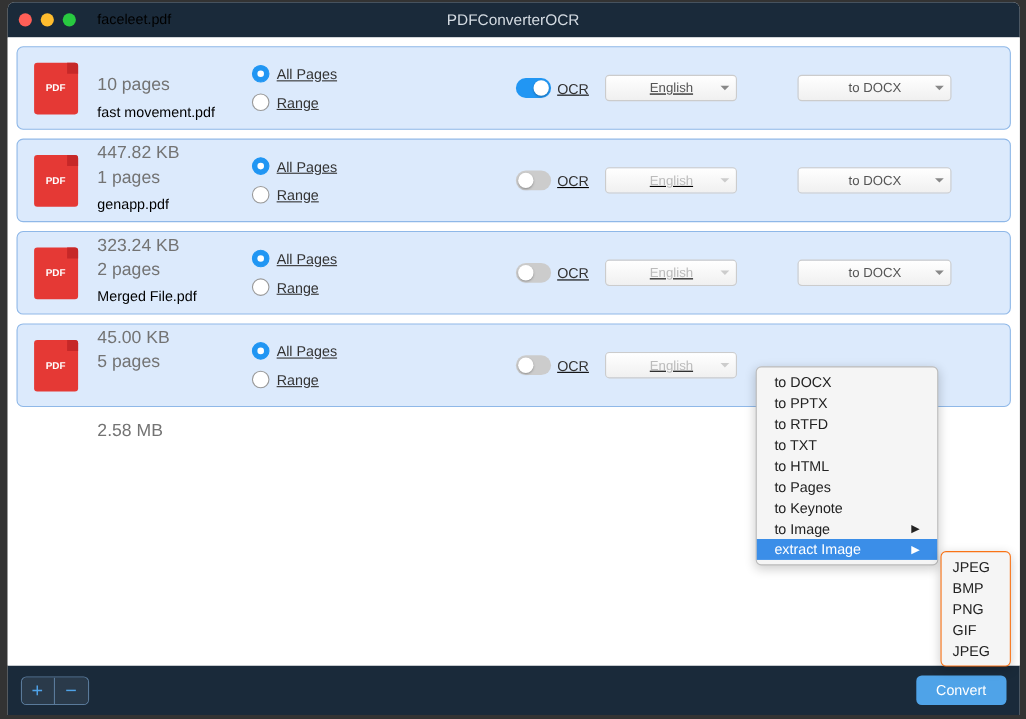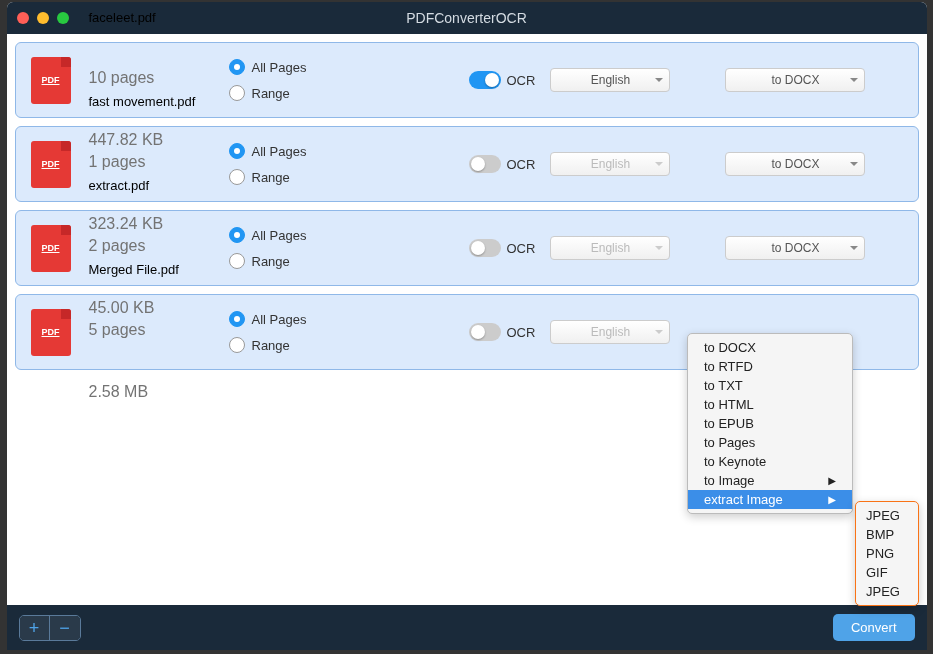--- a/index.html
+++ b/index.html
@@ -71,21 +71,20 @@
   background: #e53935;
   border-radius: 3px;
   position: relative;
   display: flex;
   align-items: center;
   justify-content: center;
   color: #fff;
   font-size: 9px;
   font-weight: bold;
   margin-right: 18px;
-  text-decoration: underline;
 }
 .pdf-icon::after {
   content: "";
   position: absolute;
   top: 0; right: 0;
   width: 10px; height: 10px;
   background: #c62828;
   border-top-right-radius: 3px;
 }
 .file-info {
@@ -103,20 +102,21 @@
   margin-top: 44px;
 }
 .page-options {
   width: 130px;
 }
 .radio-option {
   display: flex;
   align-items: center;
   margin-bottom: 10px;
   color: #333;
+  text-decoration: underline;
 }
 .radio {
   width: 16px; height: 16px;
   border-radius: 50%;
   border: 1px solid #999;
   background: #fff;
   margin-right: 7px;
   display: flex;
   align-items: center;
   justify-content: center;
@@ -128,20 +128,21 @@
 .radio.checked::after {
   content: "";
   width: 6px; height: 6px;
   border-radius: 50%;
   background: #fff;
 }
 .ocr-section {
   display: flex;
   align-items: center;
   margin-left: 110px;
+  text-decoration: underline;
 }
 .switch {
   width: 32px; height: 18px;
   border-radius: 10px;
   background: #ccc;
   position: relative;
   margin-right: 6px;
 }
 .switch.on { background: #2196f3; }
 .switch::after {
@@ -319,21 +320,21 @@
         <div class="ocr-section">
           <div class="switch"></div>
           <span class="ocr-label">OCR</span>
           <div class="dropdown disabled">English</div>
         </div>
         <div class="dropdown format-dropdown">to DOCX</div>
       </div>
       <div class="file-row">
         <div class="pdf-icon">PDF</div>
         <div class="file-info">
-          <div class="file-name">extract.pdf</div>
+          <div class="file-name">genapp.pdf</div>
           <div class="file-meta">2 pages</div>
           <div class="file-meta">45.00 KB</div>
         </div>
         <div class="page-options">
           <div class="radio-option">
             <span class="radio checked"></span>
             <span>All Pages</span>
           </div>
           <div class="radio-option" style="margin-bottom: 0px;">
             <span class="radio"></span>
@@ -379,30 +380,30 @@
     </div>
     <button class="convert-btn">Convert</button>
   </div>
 </div>
 
 <div class="menu" id="format-menu">
     <div class="menu-item">
       <span>to DOCX</span>
     </div>
     <div class="menu-item">
+      <span>to PPTX</span>
+    </div>
+    <div class="menu-item">
       <span>to RTFD</span>
     </div>
     <div class="menu-item">
       <span>to TXT</span>
     </div>
     <div class="menu-item">
       <span>to HTML</span>
-    </div>
-    <div class="menu-item">
-      <span>to EPUB</span>
     </div>
     <div class="menu-item">
       <span>to Pages</span>
     </div>
     <div class="menu-item">
       <span>to Keynote</span>
     </div>
     <div class="menu-item">
       <span>to Image</span>
       <span class="arrow">▶</span>

